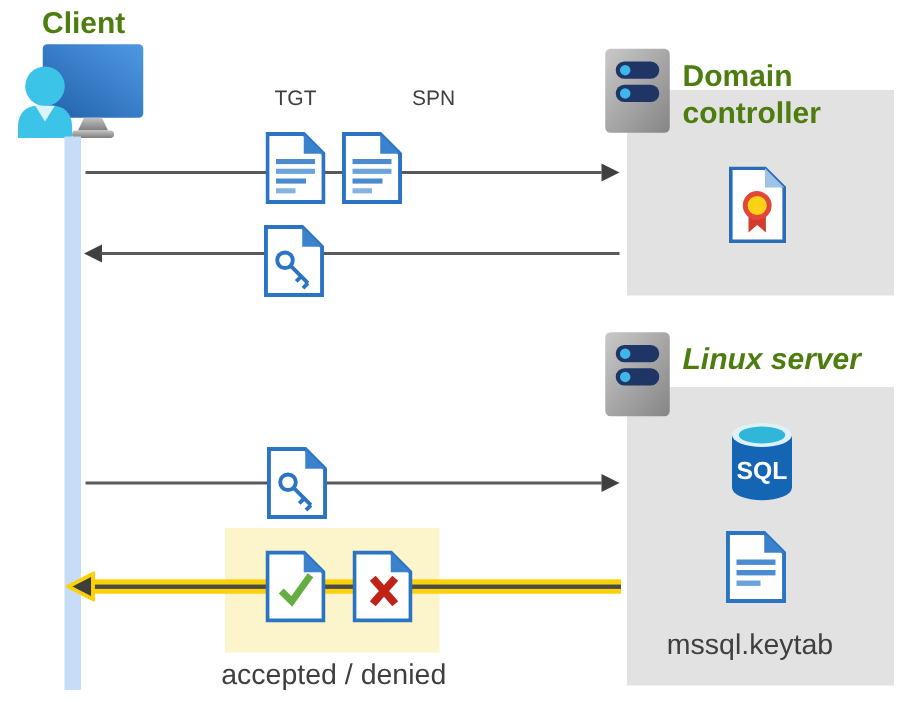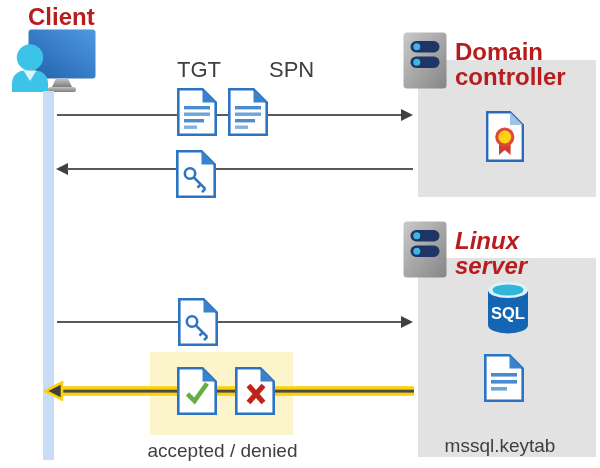--- a/index.html
+++ b/index.html
@@ -1,22 +1,22 @@
 <!DOCTYPE html>
 <html><head>
 <meta charset="utf-8">
 <style>
   html,body{margin:0;padding:0;background:#fff;}
   .stage{
     position:relative;width:600px;height:468px;background:#ffffff;overflow:hidden;
     font-family:"Liberation Sans", sans-serif;
   }
   .abs{position:absolute;}
-  .heading{font-weight:700;color:#b91c1c;font-size:24px;line-height:25px;}
-  .sublabel{color:#3f3f3f;font-size:22px;}
+  .heading{font-weight:700;color:#4d7c0f;font-size:20px;line-height:25px;}
+  .sublabel{color:#3f3f3f;font-size:14px;}
   .filelabel{color:#3f3f3f;font-size:19px;}
   .graybox{background:#e2e2e2;}
   .lifeline{background:#c6dcf7;}
   .yellowbox{background:#fcf4cb;}
   .arrow-line{height:2px;background:#595959;}
   .arrow-head-right{width:0;height:0;border-top:6px solid transparent;border-bottom:6px solid transparent;border-left:12px solid #404040;}
   .arrow-head-left{width:0;height:0;border-top:6px solid transparent;border-bottom:6px solid transparent;border-right:12px solid #404040;}
   .center{text-align:center;}
   svg{display:block;}
 </style>
@@ -99,21 +99,21 @@
     <ellipse cx="22" cy="10" rx="15.5" ry="5.6" fill="#30b6d8"></ellipse>
     <text x="22" y="39" text-anchor="middle" font-family="Liberation Sans, sans-serif" font-size="16.5" font-weight="700" fill="#ffffff">SQL</text>
   </svg>
 
   <svg class="abs" style="left:484px;top:354px;" width="40" height="48" viewBox="0 0 40 48">
     <use href="#sym-doc"></use>
     <rect x="7" y="19" width="26" height="3.6" fill="#4d8bd0"></rect>
     <rect x="7" y="26" width="26" height="3.6" fill="#4d8bd0"></rect>
     <rect x="7" y="33" width="16" height="3.6" fill="#6ba3dc"></rect>
   </svg>
-  <div class="abs filelabel center" style="left:430px;top:435px;width:140px;">mssql.keytab</div>
+  <div class="abs filelabel center" style="left:430px;top:420px;width:140px;">mssql.keytab</div>
 
   <div class="abs arrow-line" style="left:57px;top:114px;width:344px;"></div>
   <div class="abs arrow-head-right" style="left:401px;top:109px;"></div>
 
   <div class="abs sublabel center" style="left:177px;top:57px;width:40px;">TGT</div>
   <div class="abs sublabel center" style="left:228px;top:57px;width:40px;margin-left:41px;">SPN</div>
 
   <svg class="abs" style="left:177px;top:88px;" width="40" height="48" viewBox="0 0 40 48">
     <use href="#sym-doc"></use>
       <use href="#sym-doc-lines"></use>

